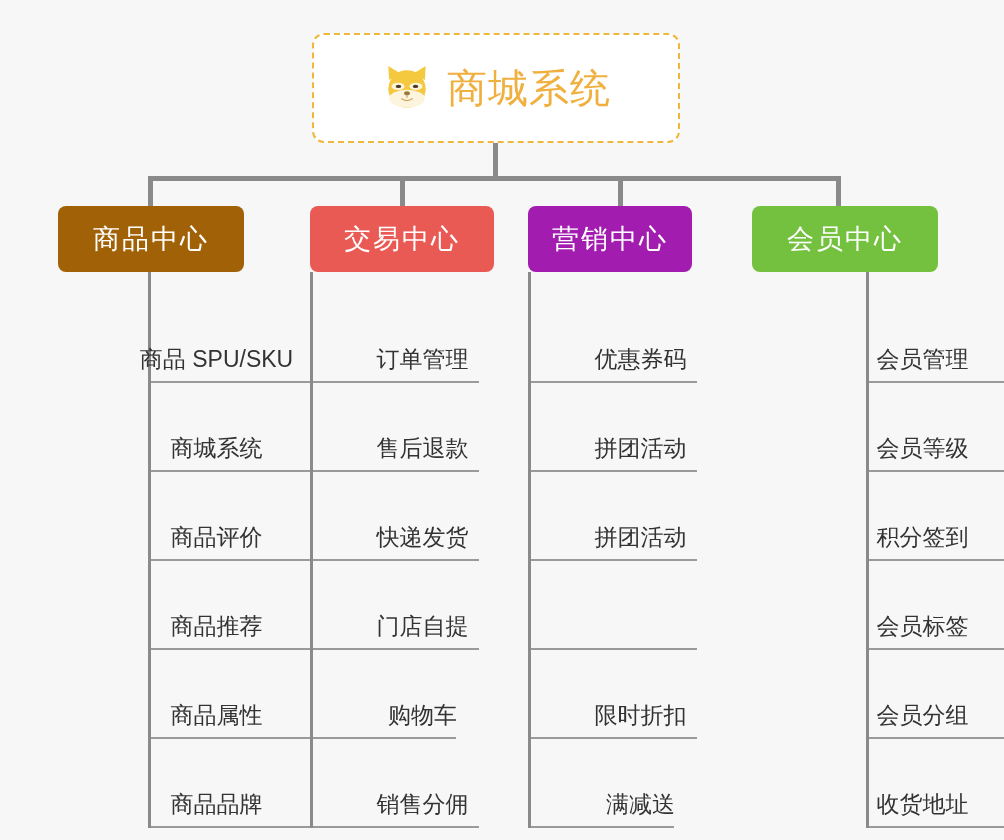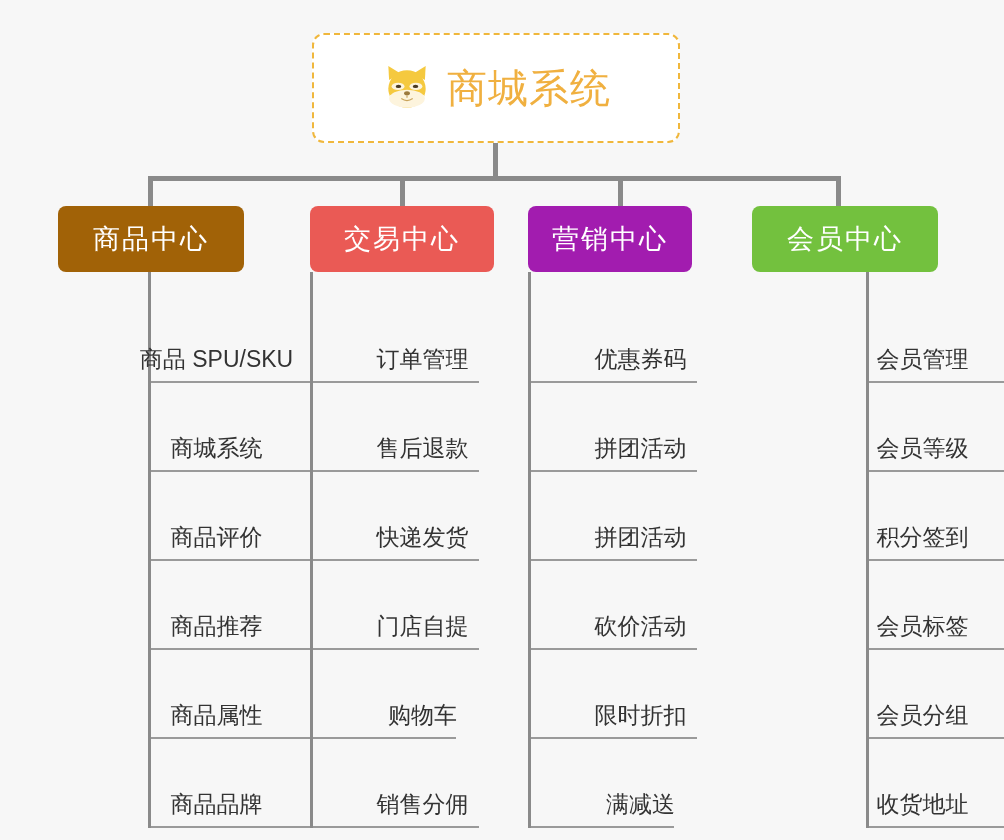--- a/index.html
+++ b/index.html
@@ -238,21 +238,20 @@
       </div>
       <div class="leaf-item">
         <span class="leaf-label">拼团活动</span>
         <span class="leaf-rule" style="width:166px"></span>
       </div>
       <div class="leaf-item">
         <span class="leaf-label">拼团活动</span>
         <span class="leaf-rule" style="width:166px"></span>
       </div>
       <div class="leaf-item">
-        <span class="leaf-label">砍价活动</span>
         <span class="leaf-rule" style="width:166px"></span>
       </div>
       <div class="leaf-item">
         <span class="leaf-label">限时折扣</span>
         <span class="leaf-rule" style="width:166px"></span>
       </div>
       <div class="leaf-item">
         <span class="leaf-label">满减送</span>
         <span class="leaf-rule" style="width:143px"></span>
       </div>

